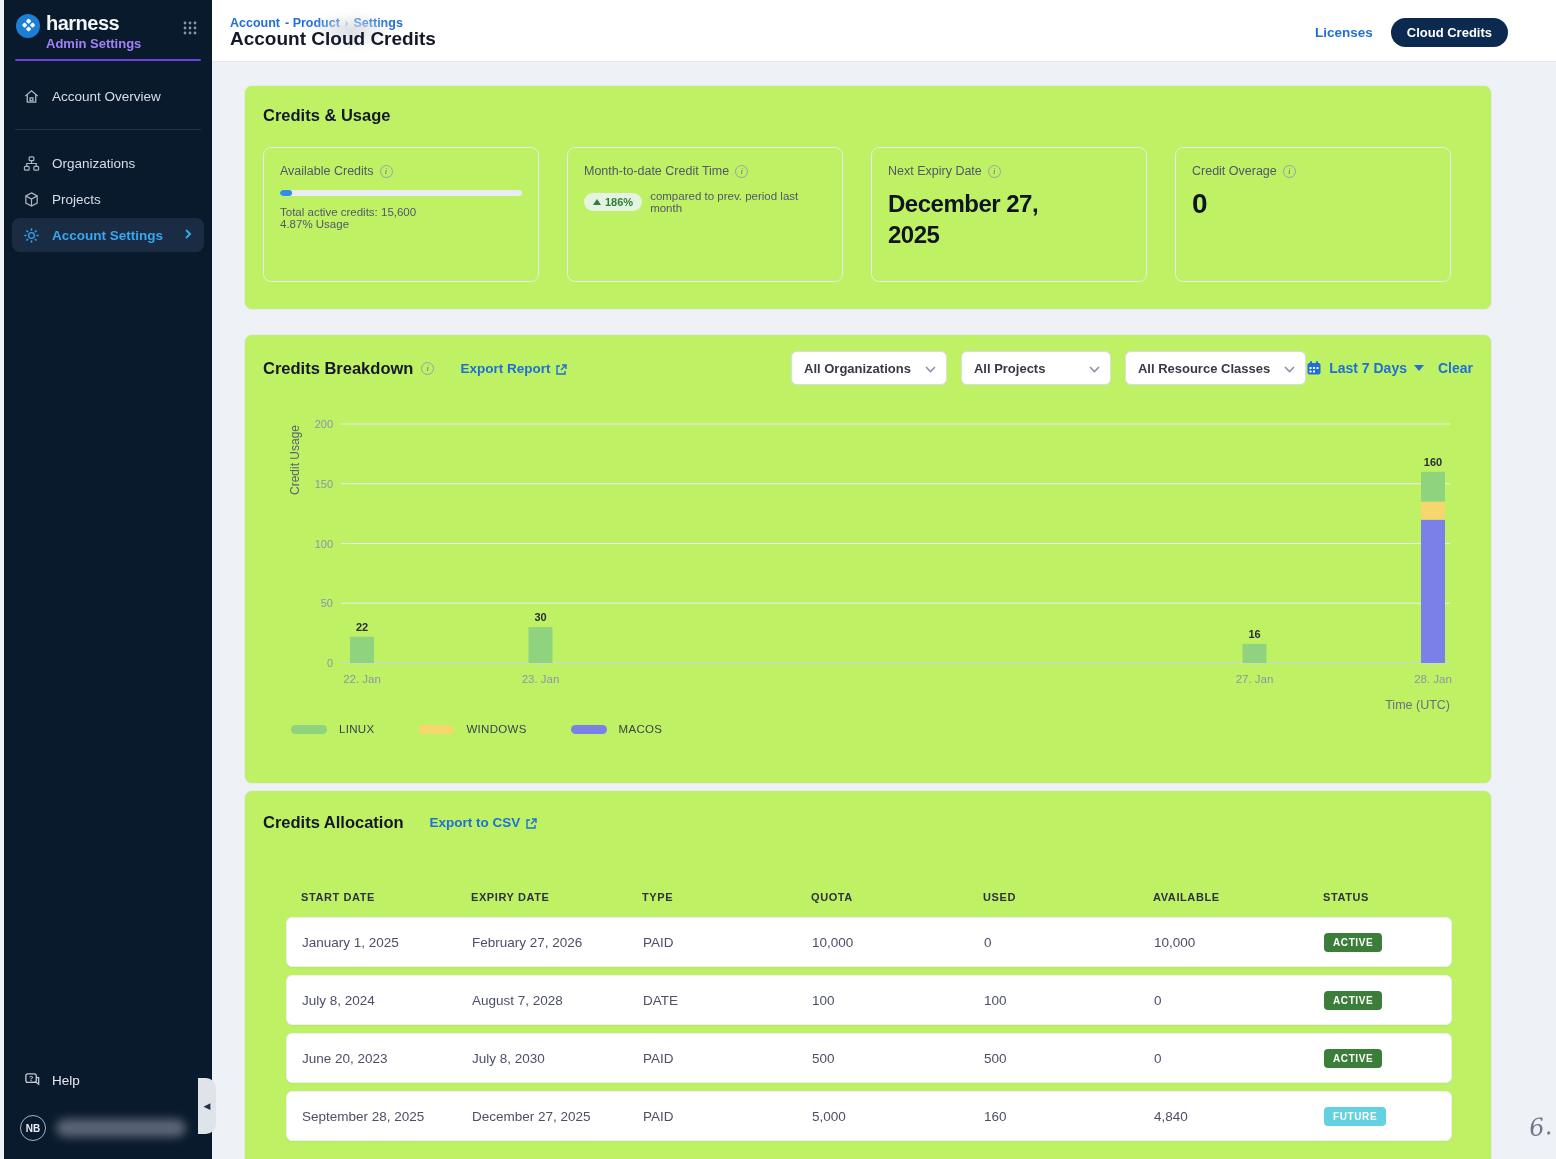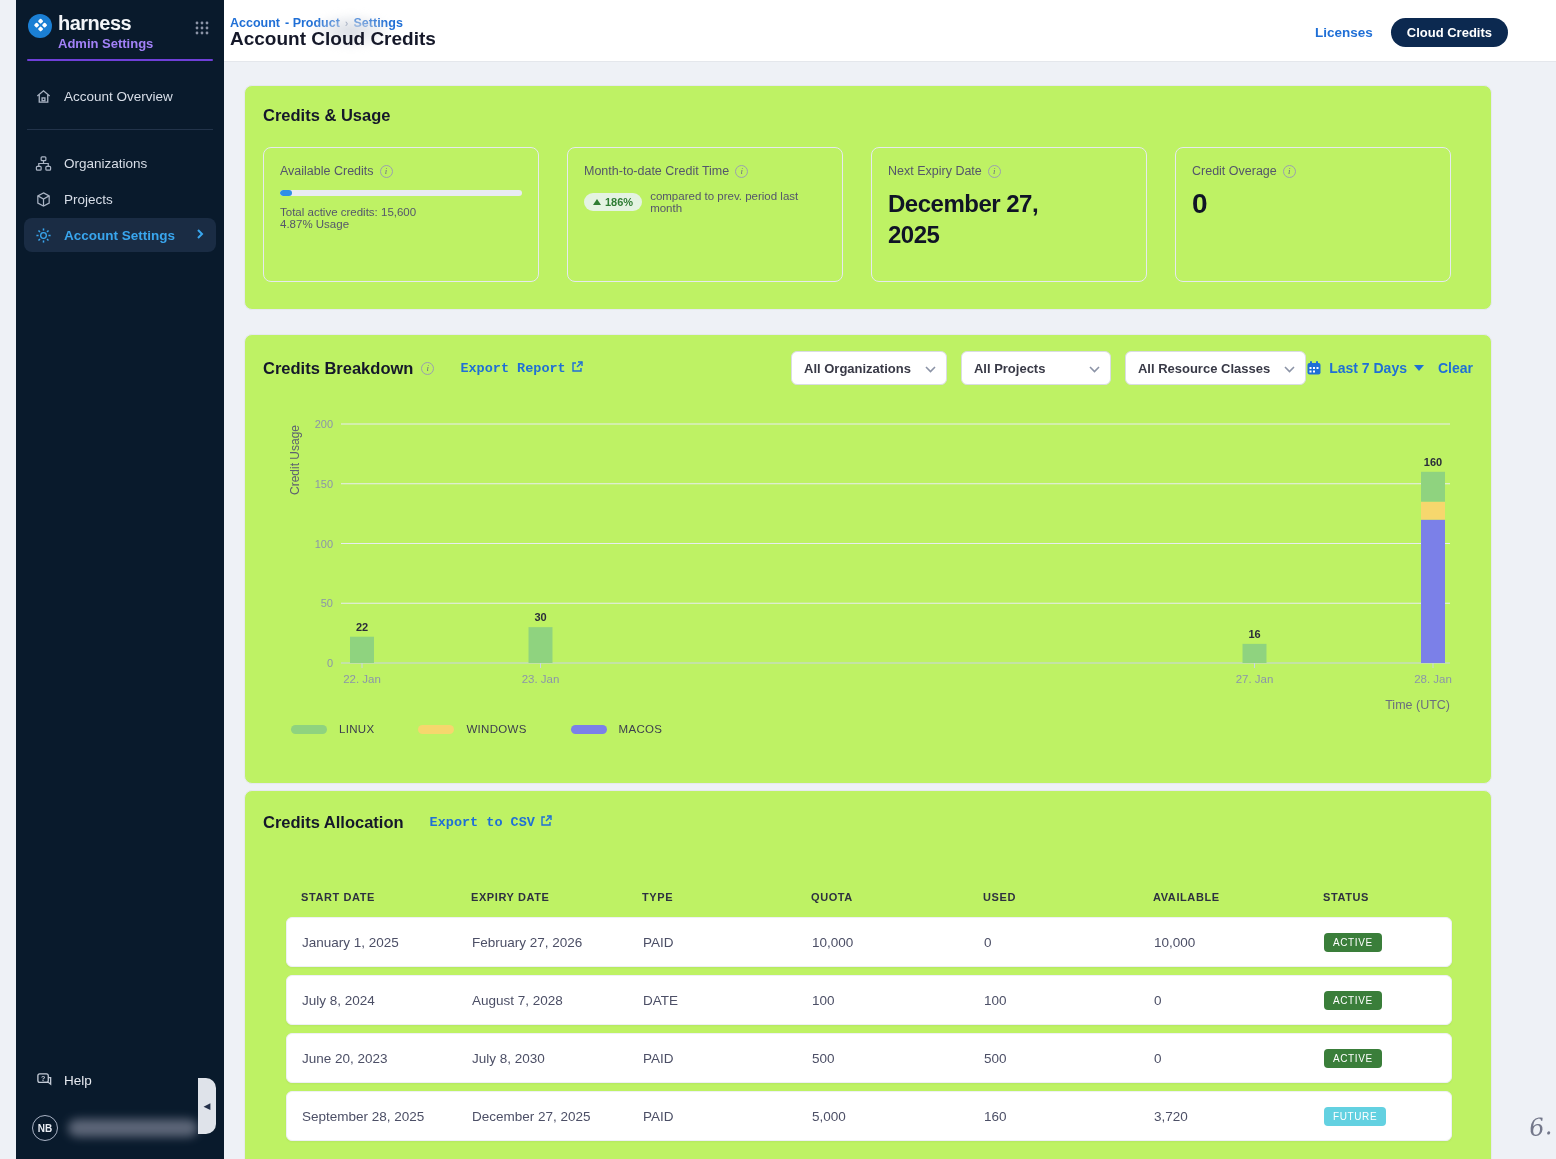--- a/index.html
+++ b/index.html
@@ -1,20 +1,20 @@
 <!DOCTYPE html>
 <html><head>
 <meta charset="utf-8">
 <style>
   * { margin:0; padding:0; box-sizing:border-box; }
   html,body { width:1556px; height:1159px; overflow:hidden;
     font-family:"Liberation Sans","DejaVu Sans",sans-serif; background:#eef1f6; color:#1c1f2e; }
 
   
-  .sidebar { position:absolute; left:16px; top:0; width:208px; height:1159px; background:#091a2c; z-index:5; }
+  .sidebar { position:absolute; left:4px; top:0; width:208px; height:1159px; background:#091a2c; z-index:5; }
   .brand-row { display:flex; align-items:flex-start; padding:12px 14px 0 12px; }
   .brand-logo { width:24px; height:24px; border-radius:50%; background:#1b7fd4; display:flex; align-items:center; justify-content:center; flex:0 0 auto; margin-top:2px; }
   .brand-text { margin-left:6px; }
   .brand-name { font-size:20px; font-weight:bold; color:#f3f5f8; letter-spacing:-0.5px; line-height:22px; }
   .brand-sub { font-size:13px; font-weight:bold; color:#a281f7; margin-top:2px; }
   .grid-icon { margin-left:auto; margin-top:8px; color:#8b93a6; cursor:pointer; }
   .brand-underline { height:2px; background:#6e3fd7; margin:8px 11px 0 11px; border-radius:1px; }
   .nav { list-style:none; margin-top:18px; }
   .nav-item { display:flex; align-items:center; height:34px; margin:2px 8px; padding:0 10px; border-radius:8px;
     color:#d8dee8; font-size:13.5px; cursor:pointer; }
@@ -65,21 +65,21 @@
   .progress-track { margin-top:12px; height:6px; border-radius:3px; background:#e9ecf2; overflow:hidden; }
   .progress-fill { height:100%; border-radius:3px; background:#2f8fe6; }
   .stat-footer { display:flex; justify-content:space-between; margin-top:10px; font-size:11.5px; color:#54566b;flex-direction:column; }
   .delta-row { display:flex; align-items:center; gap:8px; margin-top:12px; }
   .delta-badge { background:#e4f3e2; color:#2f7d33; font-size:11px; font-weight:bold; padding:3px 9px; border-radius:999px; display:flex; align-items:center; gap:4px; }
   .up-tri { width:0; height:0; border-left:4px solid transparent; border-right:4px solid transparent; border-bottom:6px solid #2f7d33; }
   .delta-note { font-size:11.5px; color:#54566b; }
 
   
   .bd-head { display:flex; align-items:center; padding:16px 18px 0 18px; }
-  .export-link { color:#1f6fd6; font-size:13.5px; font-weight:bold; margin-left:26px; display:flex; align-items:flex-start; gap:5px; cursor:pointer;font-family:Liberation Mono, monospace; }
+  .export-link { color:#1f6fd6; font-size:13.5px; font-weight:bold; margin-left:26px; display:flex; align-items:flex-end; gap:5px; cursor:pointer; }
   .bd-head .info-i { margin-left:8px; }
   .filters { margin-left:auto; display:flex; align-items:center; gap:14px; }
   .select-box { height:34px; min-width:150px; border:1px solid #d9dce3; border-radius:6px; background:#fff;
     display:flex; align-items:center; justify-content:space-between; gap:14px; padding:0 10px 0 12px;
     font-size:13px; font-weight:bold; color:#383946; cursor:pointer; }
   .select-box .chevron { color:#8b93a6; }
   .daterange { display:flex; align-items:center; gap:7px; color:#1f6fd6; font-size:14px; font-weight:bold; cursor:pointer; }
   .caret-down { width:0; height:0; border-left:5px solid transparent; border-right:5px solid transparent; border-top:6px solid #1f6fd6; }
   .clear-link { color:#1f6fd6; font-size:14px; font-weight:bold; margin-left:14px; cursor:pointer; }
 
@@ -90,21 +90,21 @@
   .legend-label { font-size:11.5px; color:#3c3e4e; letter-spacing:.3px; }
 
   
   .alloc-head { display:flex; align-items:center; padding:22px 18px 0 18px; gap:22px; }
   .table-wrap { position:absolute; left:41px; top:100px; width:1166px; }
   .thead { display:grid; grid-template-columns:170px 171px 169px 172px 170px 170px 1fr; padding:0 0 14px 15px;
     font-size:11px; font-weight:bold; color:#2e3140; letter-spacing:.6px; }
   .trow { display:grid; grid-template-columns:170px 171px 169px 172px 170px 170px 1fr; align-items:center;
     height:50px; margin-bottom:8px; padding-left:15px; background:#fff; border:1px solid #eef0f5; border-radius:6px;
     box-shadow:0 1px 2px rgba(20,30,60,.05); font-size:13.5px; color:#4c4f66; }
-  .status-badge { display:inline-block; color:#fff; font-size:10px; font-weight:normal; letter-spacing:.6px;
+  .status-badge { display:inline-block; color:#fff; font-size:10px; font-weight:bold; letter-spacing:.6px;
     padding:4px 9px; border-radius:4px; }
 
   .artifact6 { position:absolute; right:4px; bottom:18px; font-family:"DejaVu Serif",serif; font-style:italic;
     font-size:24px; color:#4a4f66; opacity:.75; transform:rotate(-6deg); z-index:9; }
 
   svg text { font-family:"Liberation Sans","DejaVu Sans",sans-serif; }
 </style>
 </head>
 <body>
 
@@ -428,21 +428,21 @@
             <span>500</span>
             <span>0</span>
             <span><span class="status-badge" style="background: rgb(58, 126, 58);">ACTIVE</span></span>
           </div>
           <div class="trow">
             <span>September 28, 2025</span>
             <span>December 27, 2025</span>
             <span>PAID</span>
             <span>5,000</span>
             <span>160</span>
-            <span>3,720</span>
+            <span>4,840</span>
             <span><span class="status-badge" style="background: rgb(99, 209, 225);">FUTURE</span></span>
           </div>
         </div>
     </div>
   </section>
 
   <div class="artifact6">6.</div>
 </main>
 
 </body></html>

